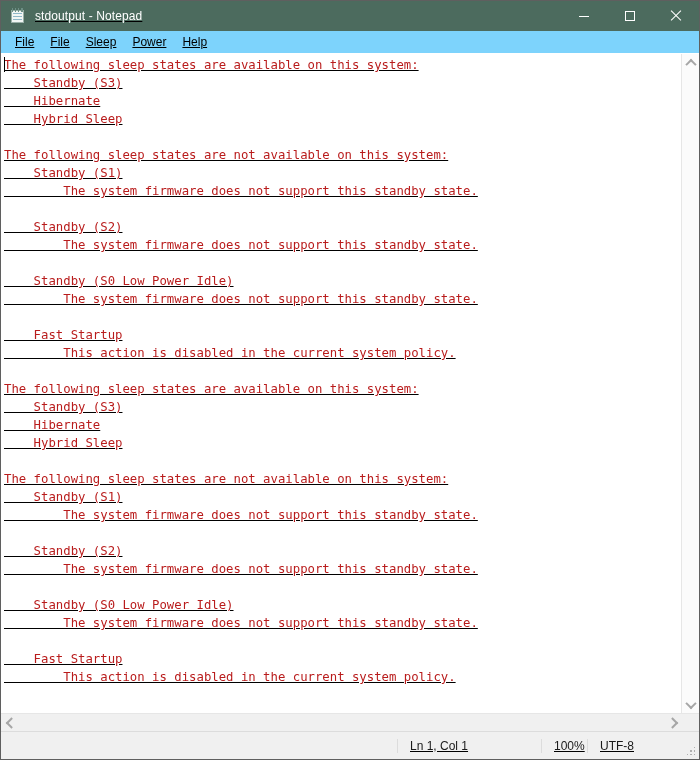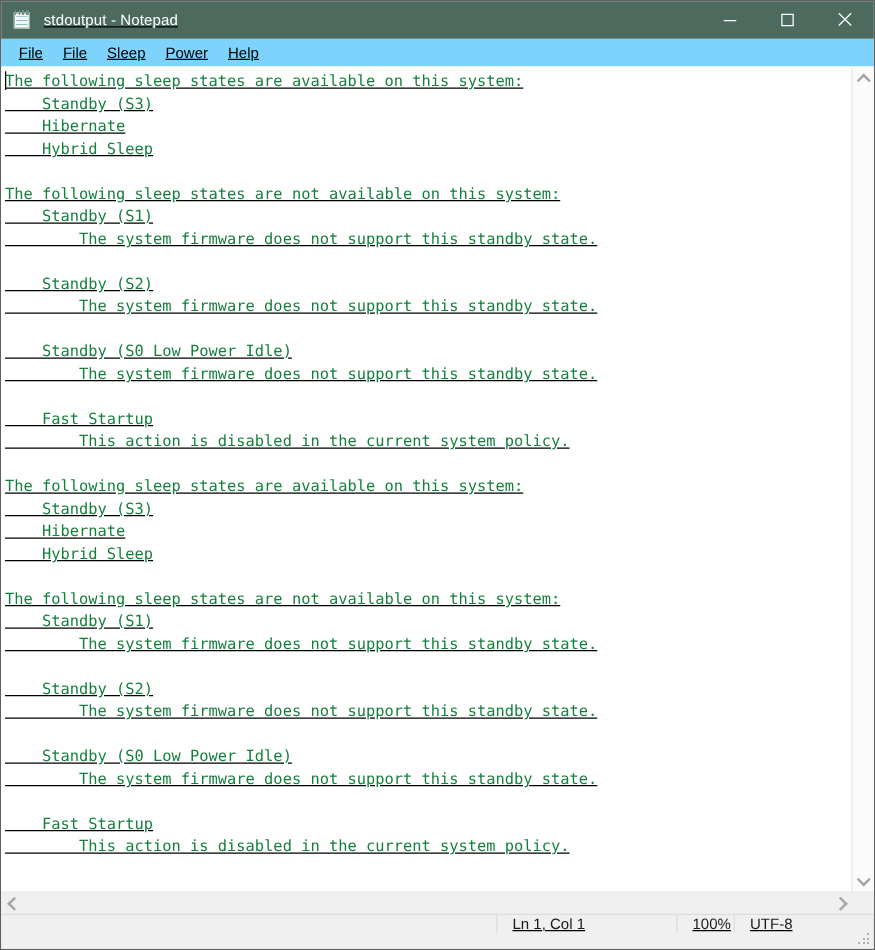--- a/index.html
+++ b/index.html
@@ -156,21 +156,21 @@
   .text-pane {
     flex: 1;
     position: relative;
     overflow: hidden;
     background: #ffffff;
   }
   .text-body {
     font-family: "DejaVu Sans Mono", monospace;
     font-size: 12.3px;
     line-height: 18px;
-    color: #15803d;
+    color: #b91c1c;
     white-space: pre;
     padding: 2px 0 0 3px;
     margin: 0;
     letter-spacing: 0px;
   }
   .caret {
     position: absolute;
     left: 3px;
     top: 3px;
     width: 1px;
@@ -247,21 +247,21 @@
     background: #f0f0f0;
   }
 
   
   .statusbar {
     height: 27px;
     min-height: 27px;
     background: #f0f0f0;
     border-top: 1px solid #dcdcdc;
     display: flex;
-    align-items: flex-start;
+    align-items: center;
     position: relative;
     font-size: 12px;
     color: #1a1a1a;
   }
   .status-spacer { flex: 1; }
   .status-cell {
     display: flex;
     align-items: center;
     border-left: 1px solid #dcdcdc;
     padding-left: 12px;

